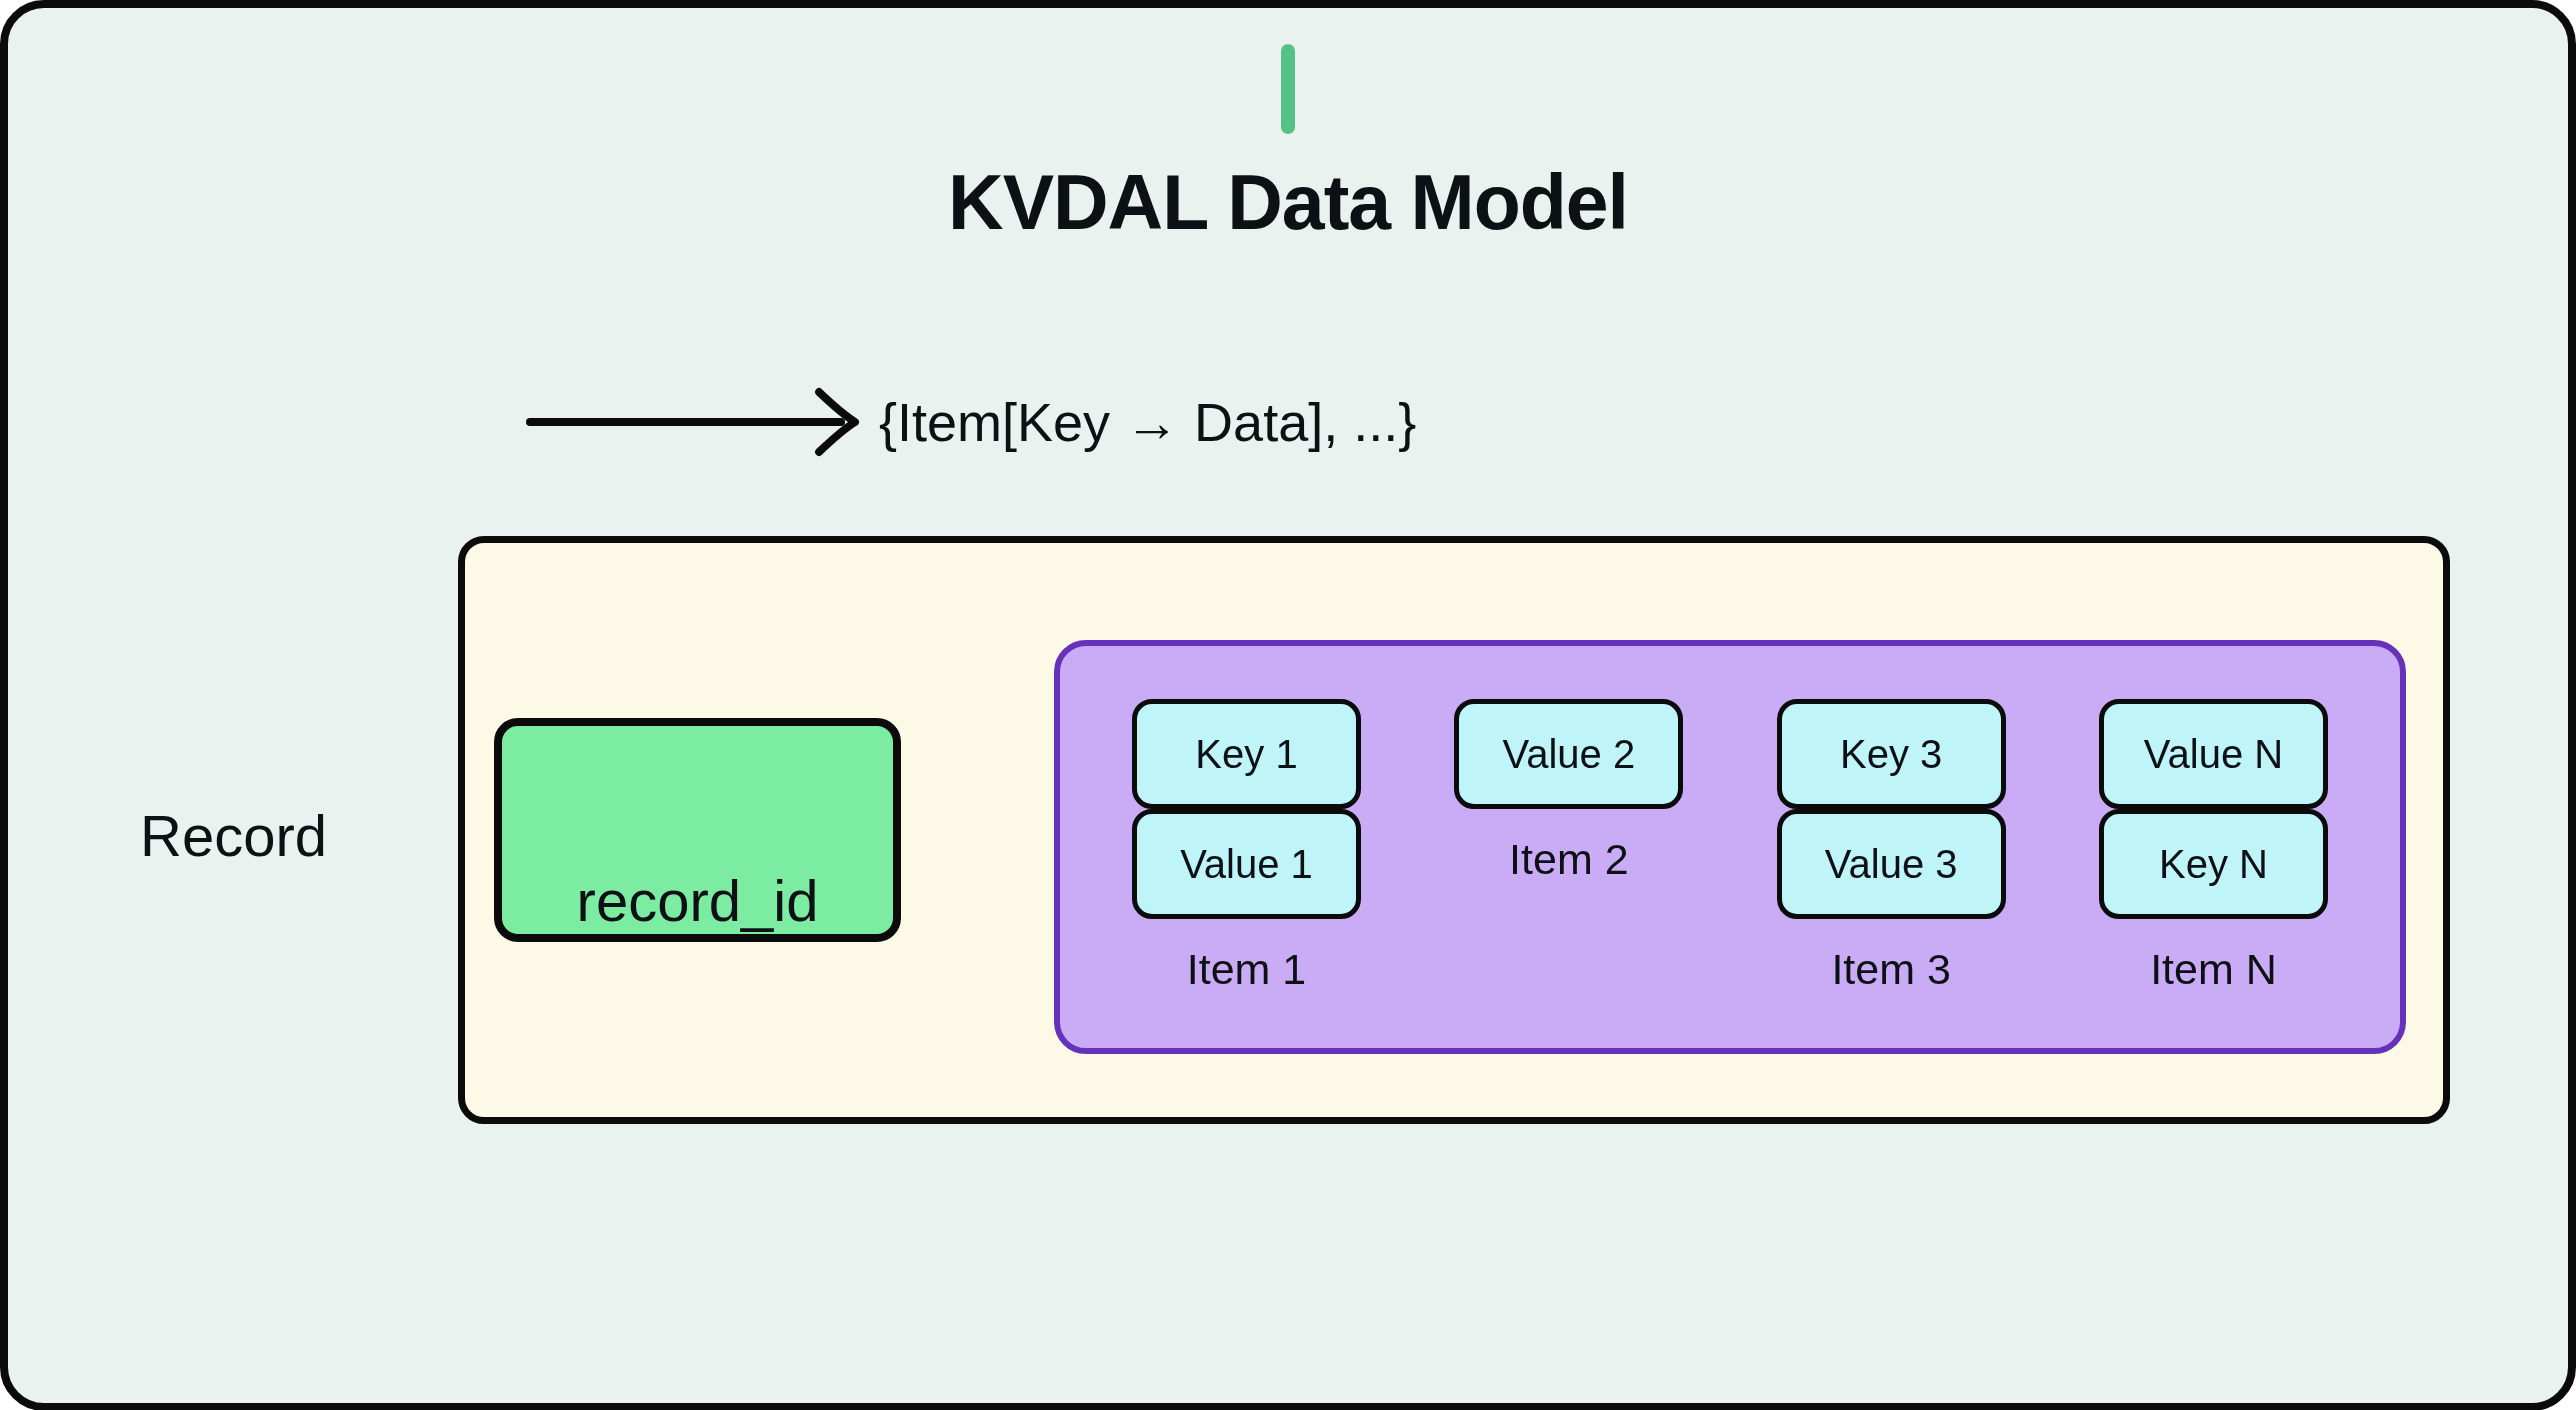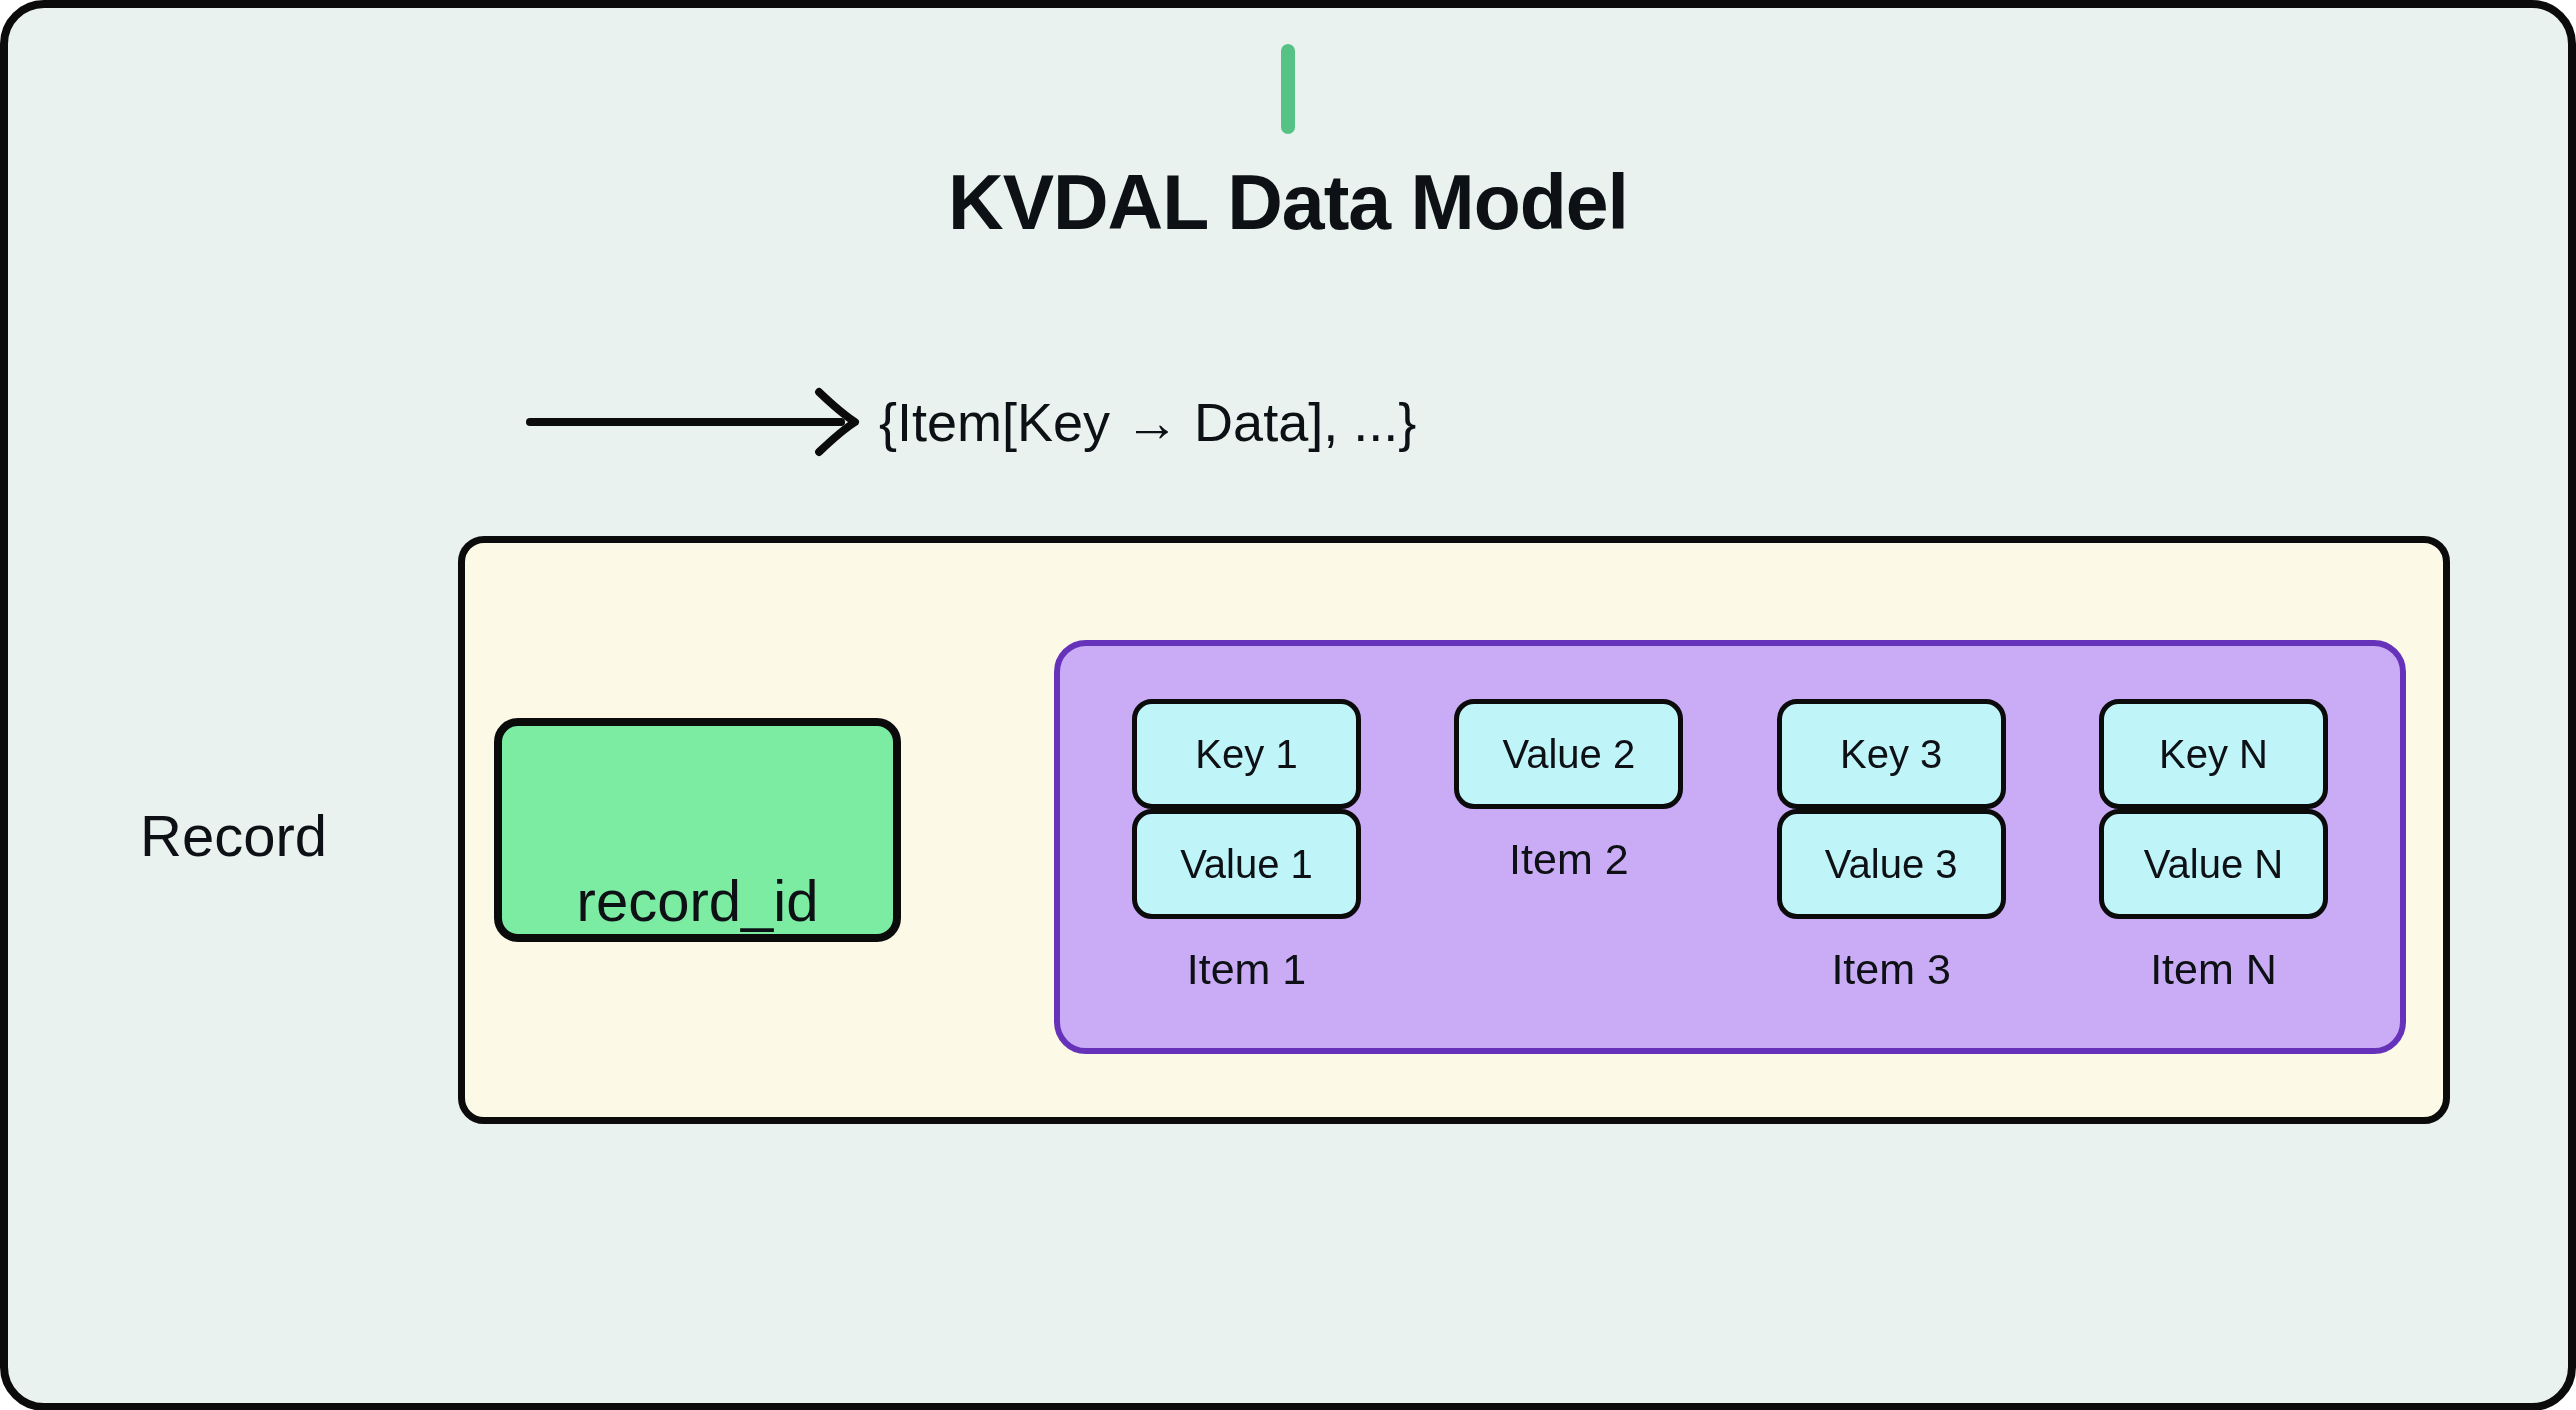--- a/index.html
+++ b/index.html
@@ -200,24 +200,24 @@
             <span>Key 3</span>
           </div>
           <div class="kv-box">
             <span>Value 3</span>
           </div>
           <div class="item-label">Item 3</div>
         </div>
 
         <div class="item-col">
           <div class="kv-box">
+            <span>Value N</span>
+          </div>
+          <div class="kv-box">
             <span>Key N</span>
-          </div>
-          <div class="kv-box">
-            <span>Value N</span>
           </div>
           <div class="item-label">Item N</div>
         </div>
 
       </div>
     </div>
 
   </div>
 </div>
 

